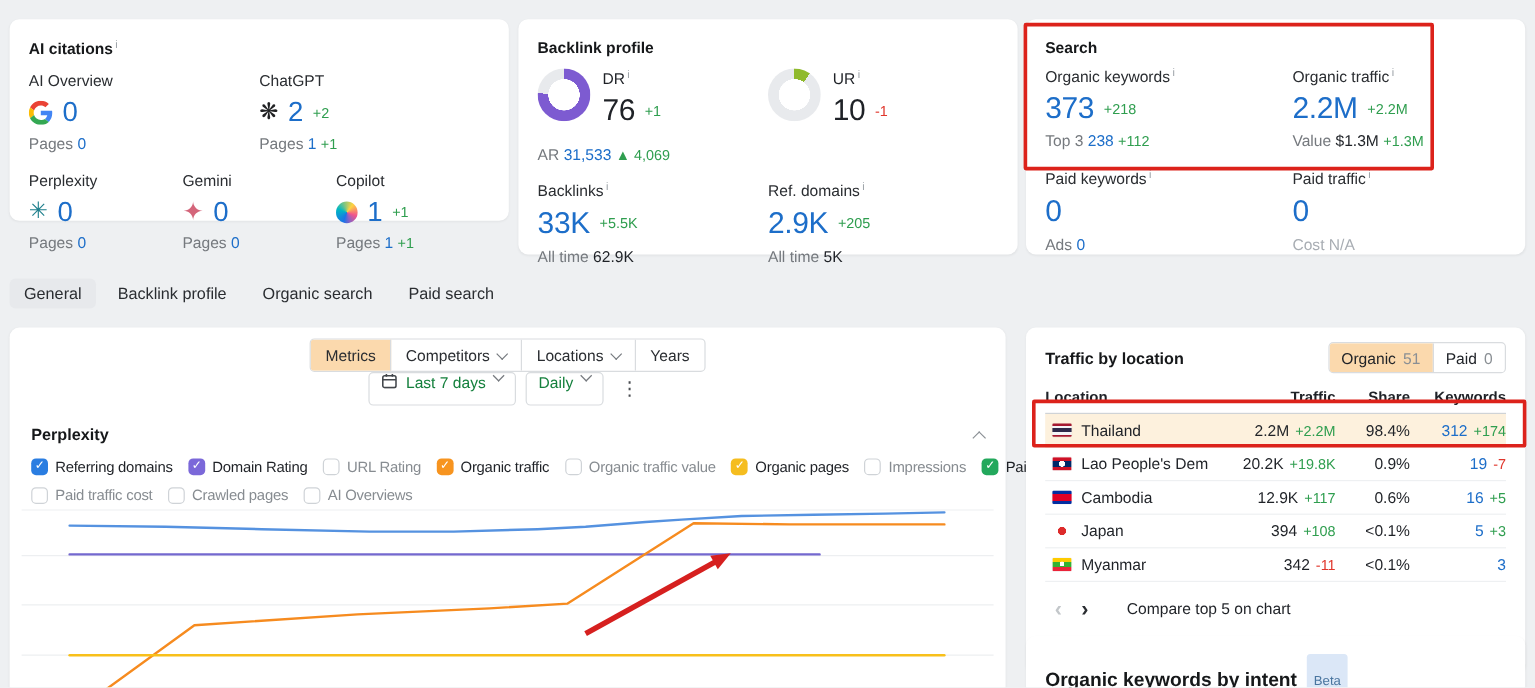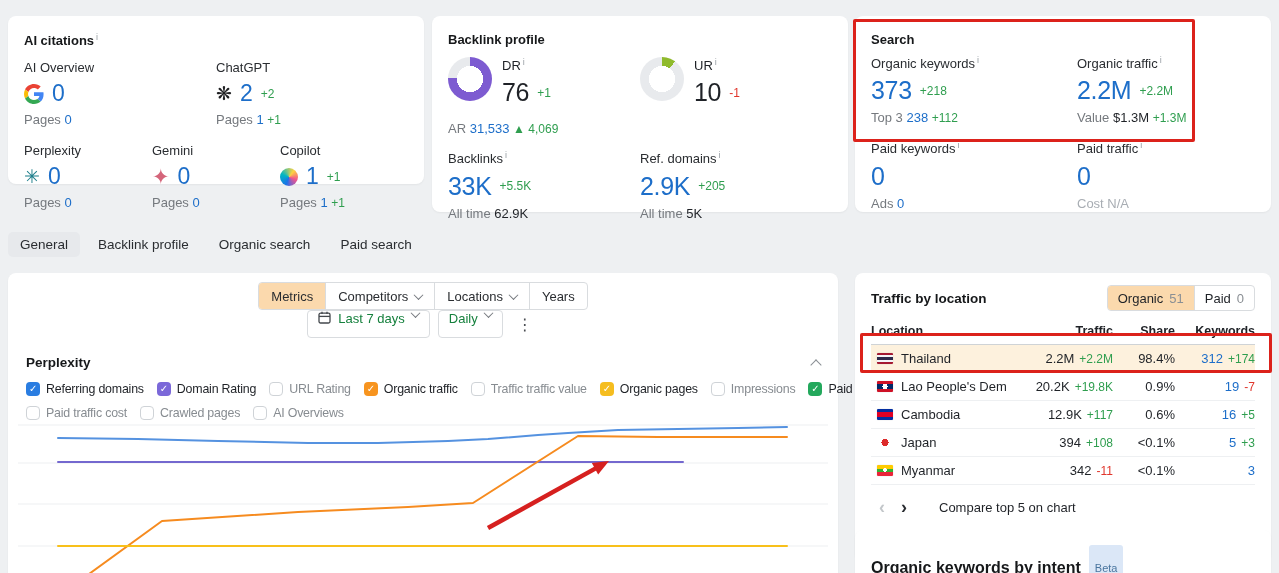--- a/index.html
+++ b/index.html
@@ -317,21 +317,21 @@
           <div class="cb unchecked">
             <span class="box"></span>
             <span class="lbl">URL Rating</span>
           </div>
           <div class="cb checked">
             <span class="box" style="background: rgb(247, 148, 31);">✓</span>
             <span class="lbl">Organic traffic</span>
           </div>
           <div class="cb unchecked">
             <span class="box"></span>
-            <span class="lbl">Traffic traffic value</span>
+            <span class="lbl">Organic traffic value</span>
           </div>
           <div class="cb checked">
             <span class="box" style="background: rgb(245, 189, 31);">✓</span>
             <span class="lbl">Organic pages</span>
           </div>
           <div class="cb unchecked">
             <span class="box"></span>
             <span class="lbl">Impressions</span>
           </div>
           <div class="cb checked">

